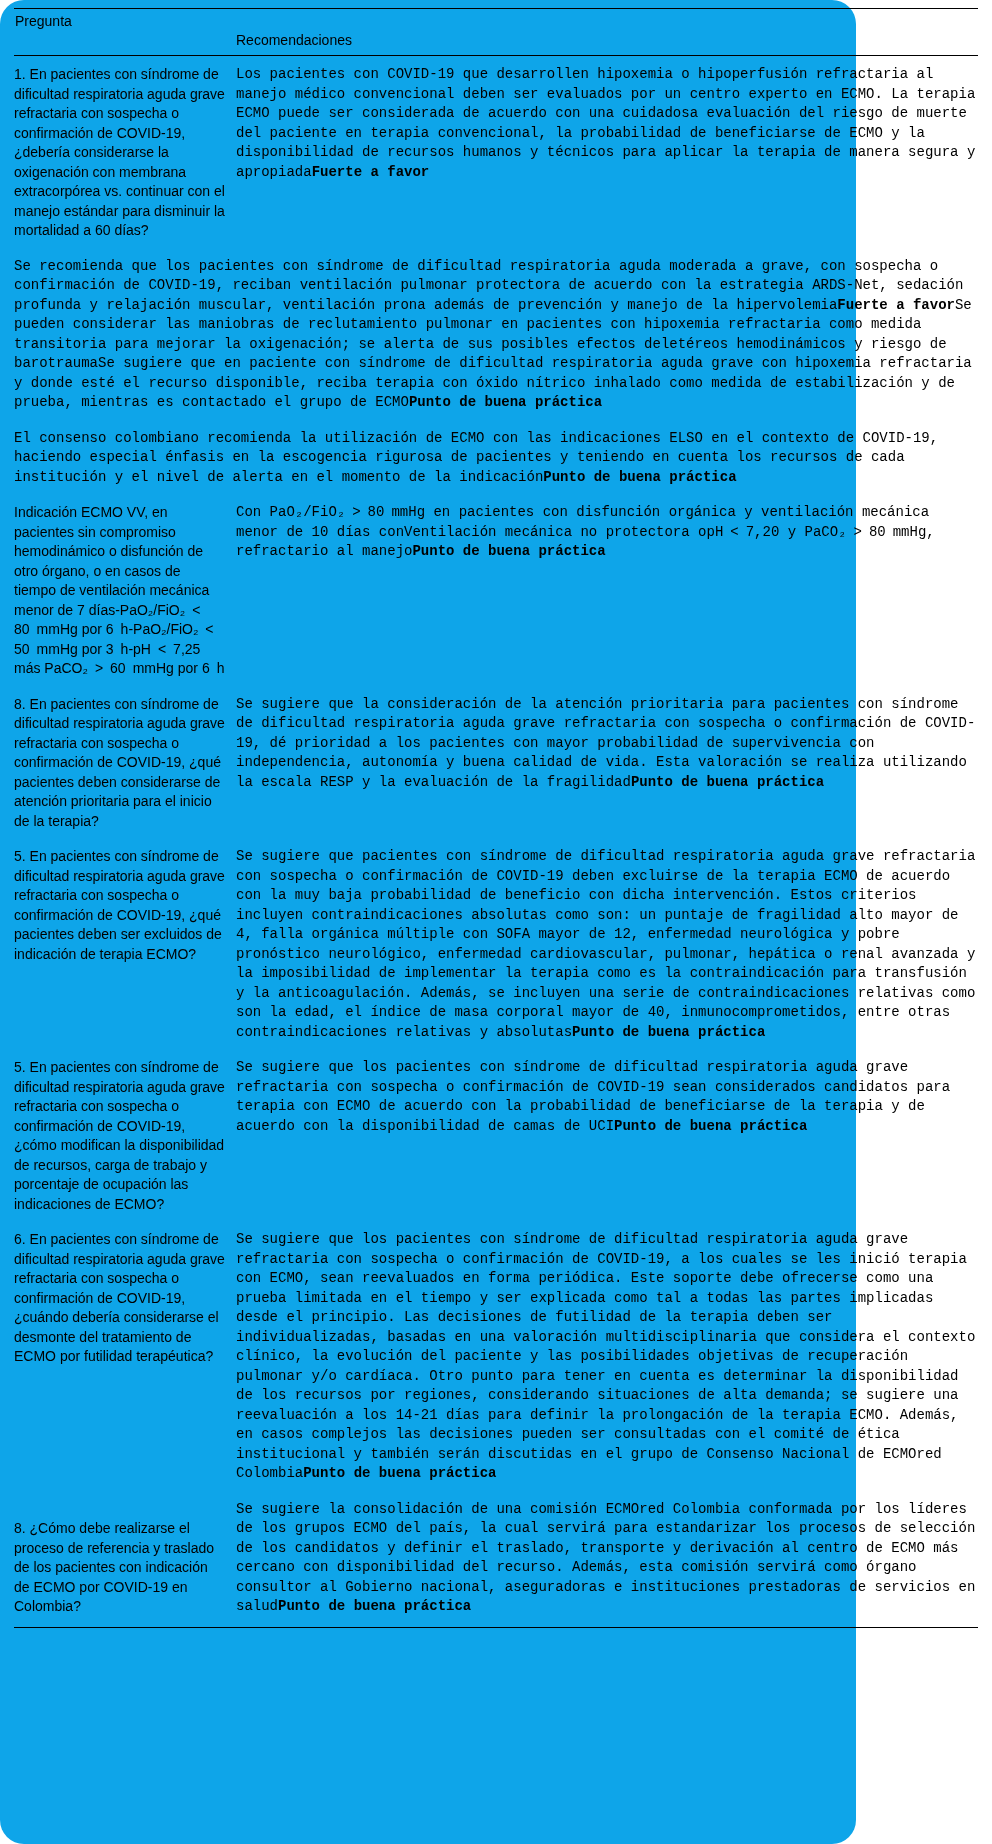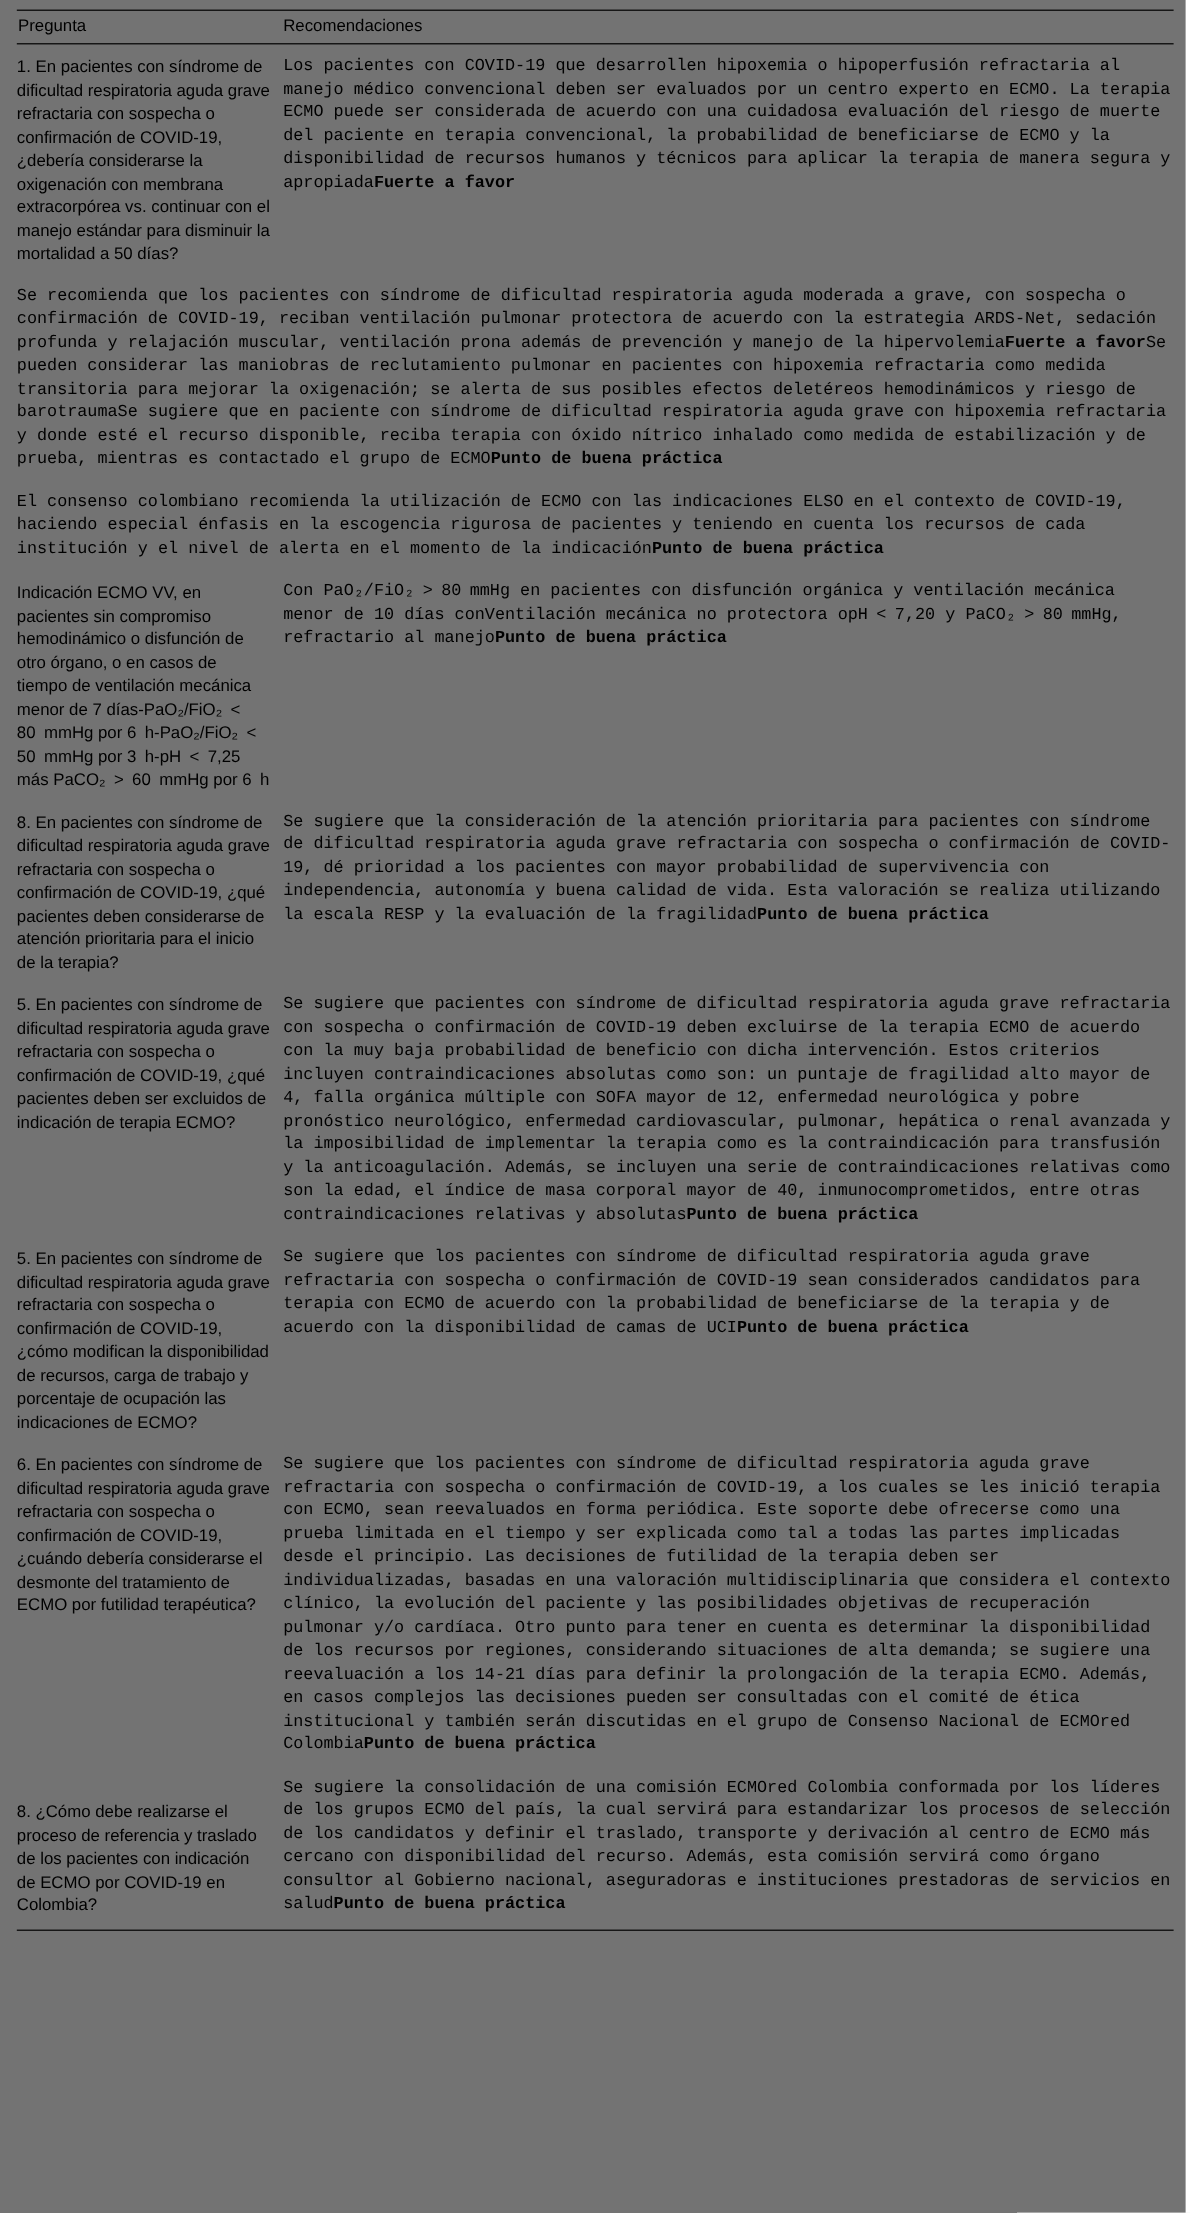--- a/index.html
+++ b/index.html
@@ -3,45 +3,46 @@
 <meta charset="utf-8">
 <style>
   * { margin: 0; padding: 0; box-sizing: border-box; }
   html, body { background: #ffffff; }
   body {
     font-family: "Liberation Sans", "DejaVu Sans", sans-serif;
     color: #000000;
     width: 992px;
   }
   .page {
-    width: 988px;
+    width: 856px;
     min-height: 1844px;
     padding: 8px 14px 6px 14px;
-    background: #737373;
+    background: #0ea5e9;
+    border-radius: 24px;
   }
   .table {
     width: 964px;
     border-top: 1px solid #000;
     border-bottom: 1px solid #000;
     display: flex;
     flex-direction: column;
   }
   .thead {
     display: flex;
     border-bottom: 1px solid #000;
     padding: 4px 0 6px 0;
   }
   .th {
     font-size: 14px;
     line-height: 17px;
     font-weight: normal;
     text-align: left;
   }
   .th.q { width: 222px; padding-left: 1px; }
-  .th.r { flex: 1; }
+  .th.r { flex: 1; margin-top: 19px; }
   .tbody {
     display: flex;
     flex-direction: column;
     padding-top: 9px;
   }
   .row {
     display: flex;
     align-items: flex-start;
     padding-bottom: 16px;
   }
@@ -62,21 +63,21 @@
 <body>
 
 <div class="page">
   <div class="table">
     <div class="thead">
       <div class="th q">Pregunta</div>
       <div class="th r">Recomendaciones</div>
     </div>
     <div class="tbody">
         <div class="row">
-          <div class="cell cell-q">1. En pacientes con síndrome de dificultad respiratoria aguda grave refractaria con sospecha o confirmación de COVID-19, ¿debería considerarse la oxigenación con membrana extracorpórea vs. continuar con el manejo estándar para disminuir la mortalidad a 50 días?</div>
+          <div class="cell cell-q">1. En pacientes con síndrome de dificultad respiratoria aguda grave refractaria con sospecha o confirmación de COVID-19, ¿debería considerarse la oxigenación con membrana extracorpórea vs. continuar con el manejo estándar para disminuir la mortalidad a 60 días?</div>
           <div class="cell cell-r"><span>Los pacientes con COVID-19 que desarrollen hipoxemia o hipoperfusión refractaria al manejo médico convencional deben ser evaluados por un centro experto en ECMO. La terapia ECMO puede ser considerada de acuerdo con una cuidadosa evaluación del riesgo de muerte del paciente en terapia convencional, la probabilidad de beneficiarse de ECMO y la disponibilidad de recursos humanos y técnicos para aplicar la terapia de manera segura y apropiada</span><b>Fuerte a favor</b></div>
         </div>
         <div class="row">
           <div class="cell cell-r"><span>Se recomienda que los pacientes con síndrome de dificultad respiratoria aguda moderada a grave, con sospecha o confirmación de COVID-19, reciban ventilación pulmonar protectora de acuerdo con la estrategia ARDS-Net, sedación profunda y relajación muscular, ventilación prona además de prevención y manejo de la hipervolemia</span><b>Fuerte a favor</b><span>Se pueden considerar las maniobras de reclutamiento pulmonar en pacientes con hipoxemia refractaria como medida transitoria para mejorar la oxigenación; se alerta de sus posibles efectos deletéreos hemodinámicos y riesgo de barotraumaSe sugiere que en paciente con síndrome de dificultad respiratoria aguda grave con hipoxemia refractaria y donde esté el recurso disponible, reciba terapia con óxido nítrico inhalado como medida de estabilización y de prueba, mientras es contactado el grupo de ECMO</span><b>Punto de buena práctica</b></div>
         </div>
         <div class="row">
           <div class="cell cell-r"><span>El consenso colombiano recomienda la utilización de ECMO con las indicaciones ELSO en el contexto de COVID-19, haciendo especial énfasis en la escogencia rigurosa de pacientes y teniendo en cuenta los recursos de cada institución y el nivel de alerta en el momento de la indicación</span><b>Punto de buena práctica</b></div>
         </div>
         <div class="row">
           <div class="cell cell-q">Indicación ECMO VV, en pacientes sin compromiso hemodinámico o disfunción de otro órgano, o en casos de tiempo de ventilación mecánica menor de 7 días-PaO₂/FiO₂ &lt; 80 mmHg por 6 h-PaO₂/FiO₂ &lt; 50 mmHg por 3 h-pH &lt; 7,25 más PaCO₂ &gt; 60 mmHg por 6 h</div>

